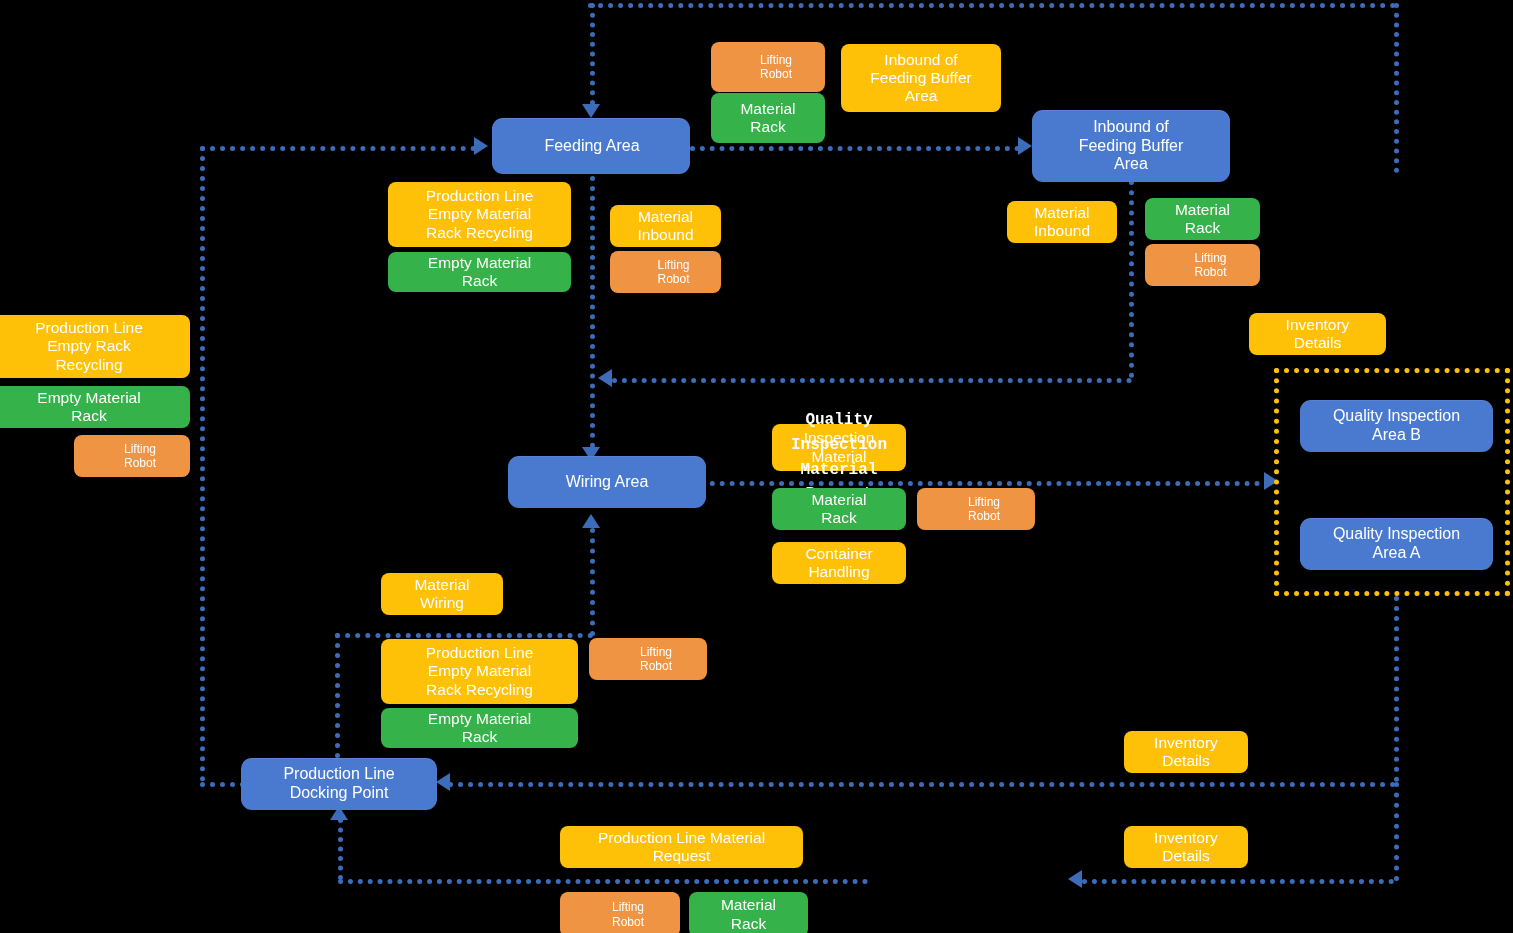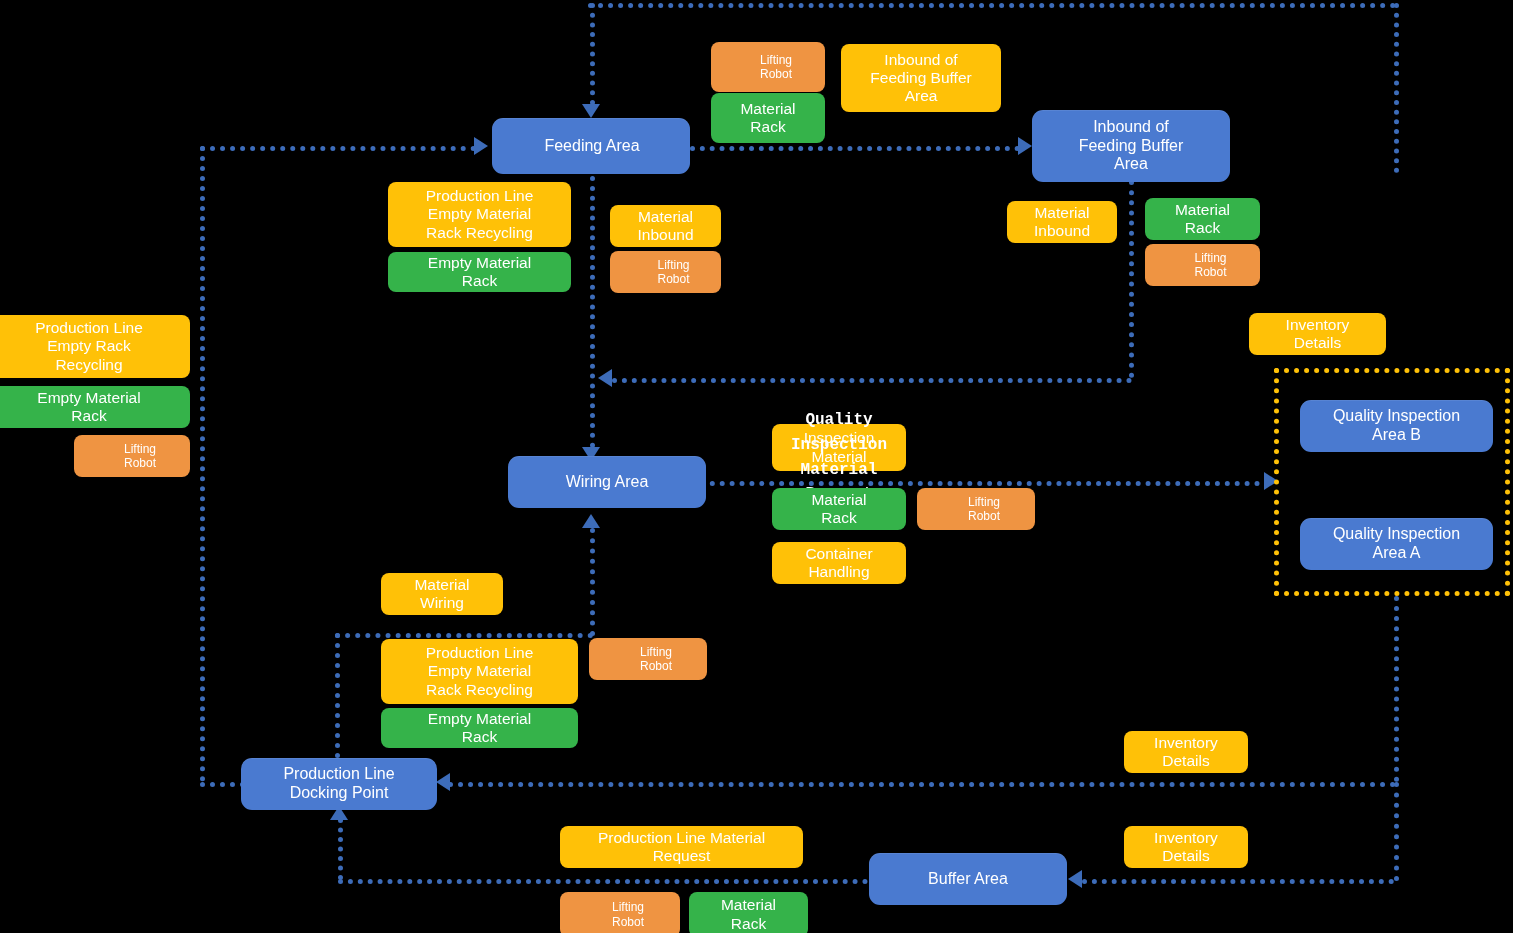--- a/index.html
+++ b/index.html
@@ -87,21 +87,20 @@
 
   <div class="node blue" style="left:1032px;top:110px;width:198px;height:72px;">Inbound of
 Feeding Buffer
 Area</div>
 
   <div class="node blue" style="left:492px;top:456px;width:198px;height:52px;margin-left:16px;">Wiring Area</div>
 
   <div class="node blue" style="left:241px;top:758px;width:196px;height:52px;">Production Line
 Docking Point</div>
 
-  <div class="node blue" style="left:869px;top:853px;width:198px;height:52px;">Buffer Area</div>
 
   <div class="node blue" style="left:1300px;top:400px;width:193px;height:52px;">Quality Inspection
 Area B</div>
 
   <div class="node blue" style="left:1300px;top:518px;width:193px;height:52px;">Quality Inspection
 Area A</div>
 
   <div class="node orange" style="left:711px;top:42px;width:114px;height:50px;">Lifting
 Robot</div>
 

